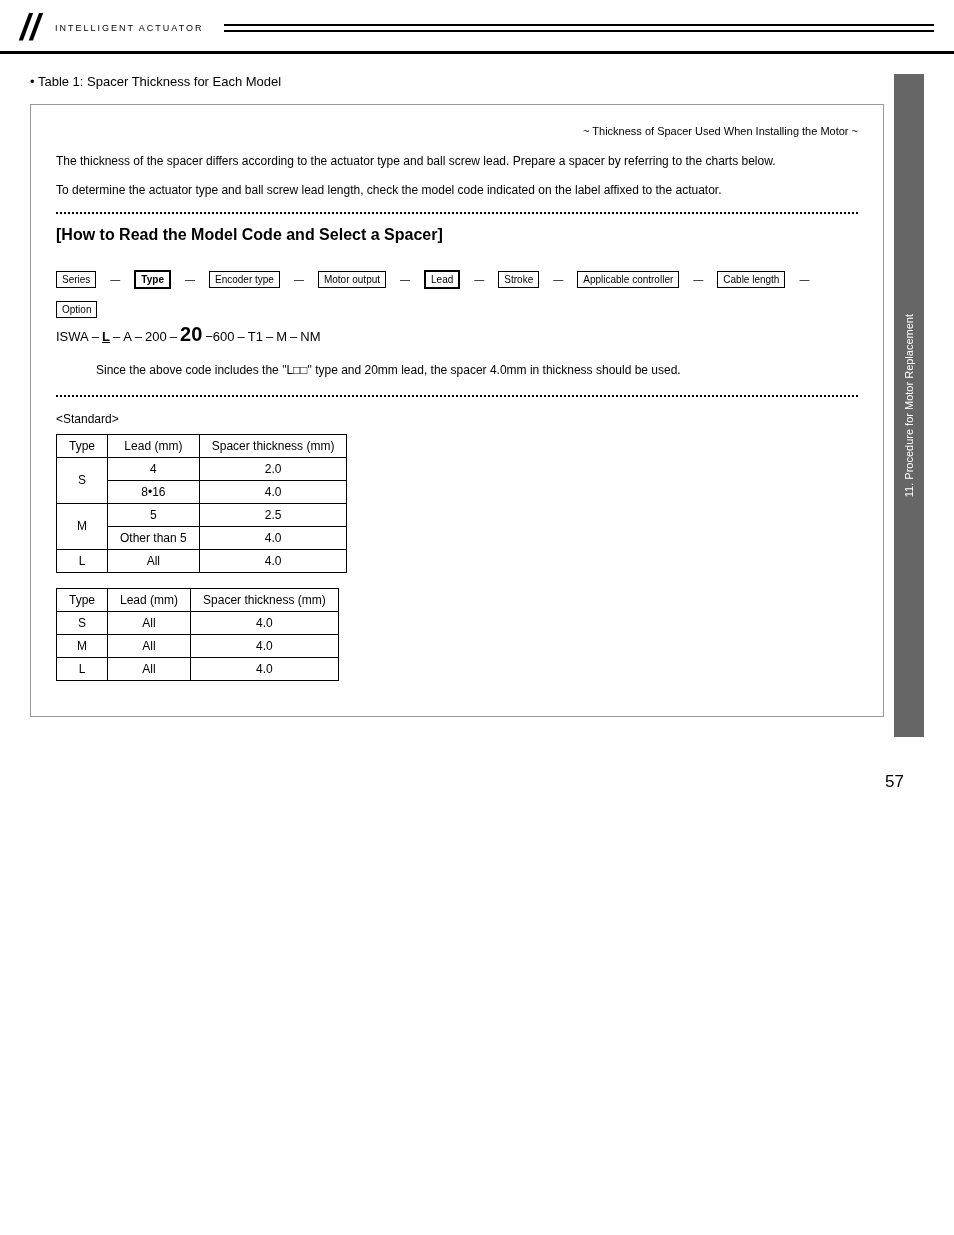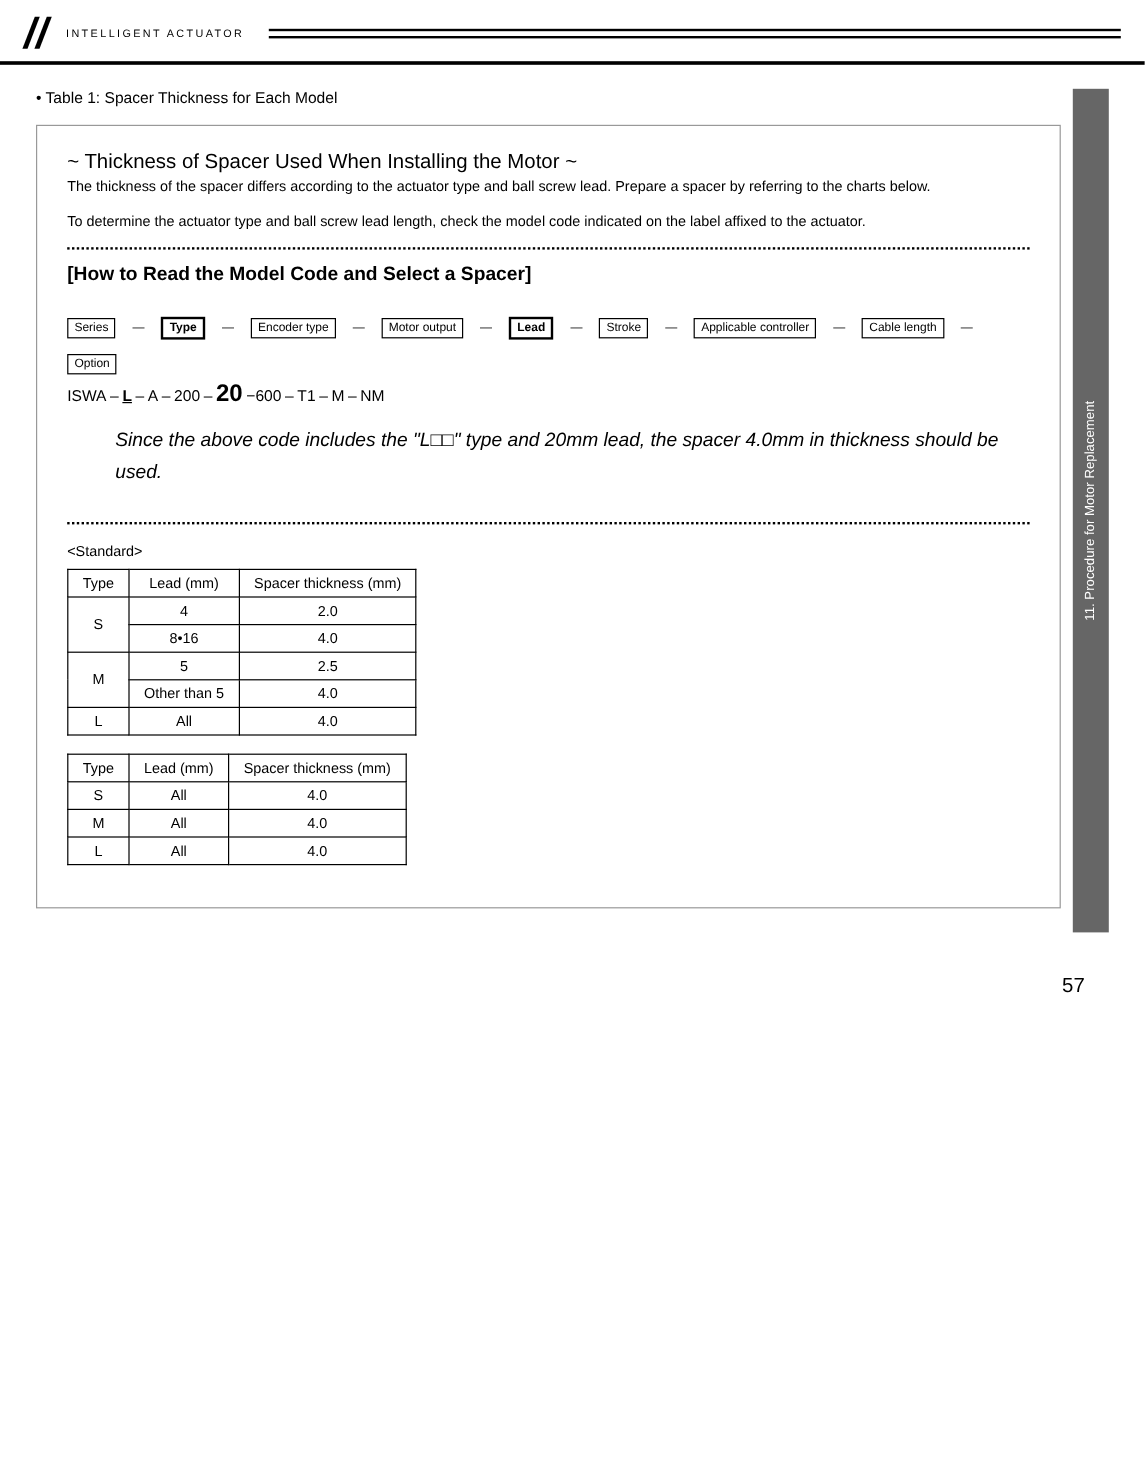--- a/index.html
+++ b/index.html
@@ -60,23 +60,23 @@
     }
 
     
     .content-box {
       border: 1px solid #999;
       padding: 20px 25px;
       margin-bottom: 20px;
     }
 
     .box-title {
-      text-align: left;
-      font-size: 17px;
-      margin-bottom: 1px;
+      text-align: right;
+      font-size: 11px;
+      margin-bottom: 15px;
     }
 
     .box-paragraph {
       font-size: 12px;
       line-height: 1.6;
       margin-bottom: 10px;
     }
 
     
     .dotted-divider {
@@ -124,26 +124,25 @@
       font-size: 13px;
     }
 
     .model-example .lead-bold {
       font-size: 20px;
       font-weight: bold;
     }
 
     
     .note-text {
-      font-size: 16px;
+      font-size: 12px;
       line-height: 1.6;
       margin-left: 40px;
       margin-top: 10px;
-      margin-bottom: 28px;
-      font-style: italic;
+      margin-bottom: 14px;
     }
 
     
     .sub-section-title {
       font-size: 12px;
       margin-bottom: 8px;
       margin-top: 15px;
     }
 
     table {
@@ -198,21 +197,21 @@
         <div class="model-code-container">
           <div class="model-code-boxes">
             <span class="code-box">Series</span>
             <span class="code-connector">—</span>
             <span class="code-box" style="font-weight:bold; border-width:2px;">Type</span>
             <span class="code-connector">—</span>
             <span class="code-box">Encoder type</span>
             <span class="code-connector">—</span>
             <span class="code-box">Motor output</span>
             <span class="code-connector">—</span>
-            <span class="code-box" style="font-weight:bold; border-width:2px;">Lead</span>
+            <span class="code-box" style="font-weight:normal; border-width:2px;">Lead</span>
             <span class="code-connector">—</span>
             <span class="code-box">Stroke</span>
             <span class="code-connector">—</span>
             <span class="code-box">Applicable controller</span>
             <span class="code-connector">—</span>
             <span class="code-box">Cable length</span>
             <span class="code-connector">—</span>
             <span class="code-box">Option</span>
           </div>
 

